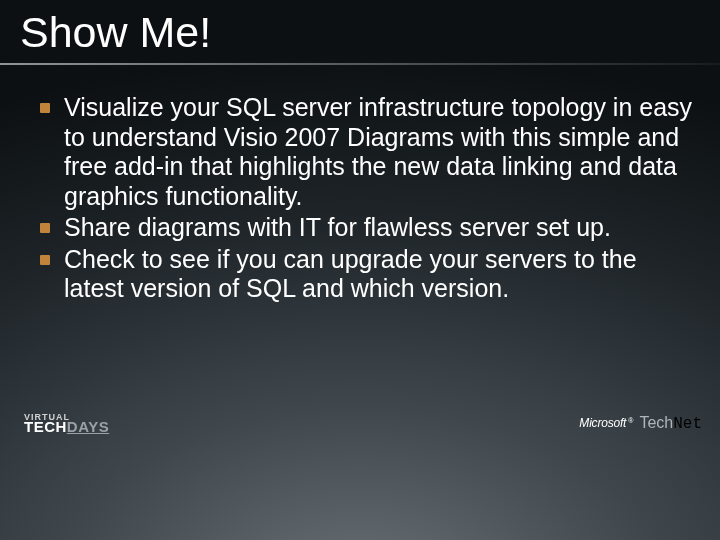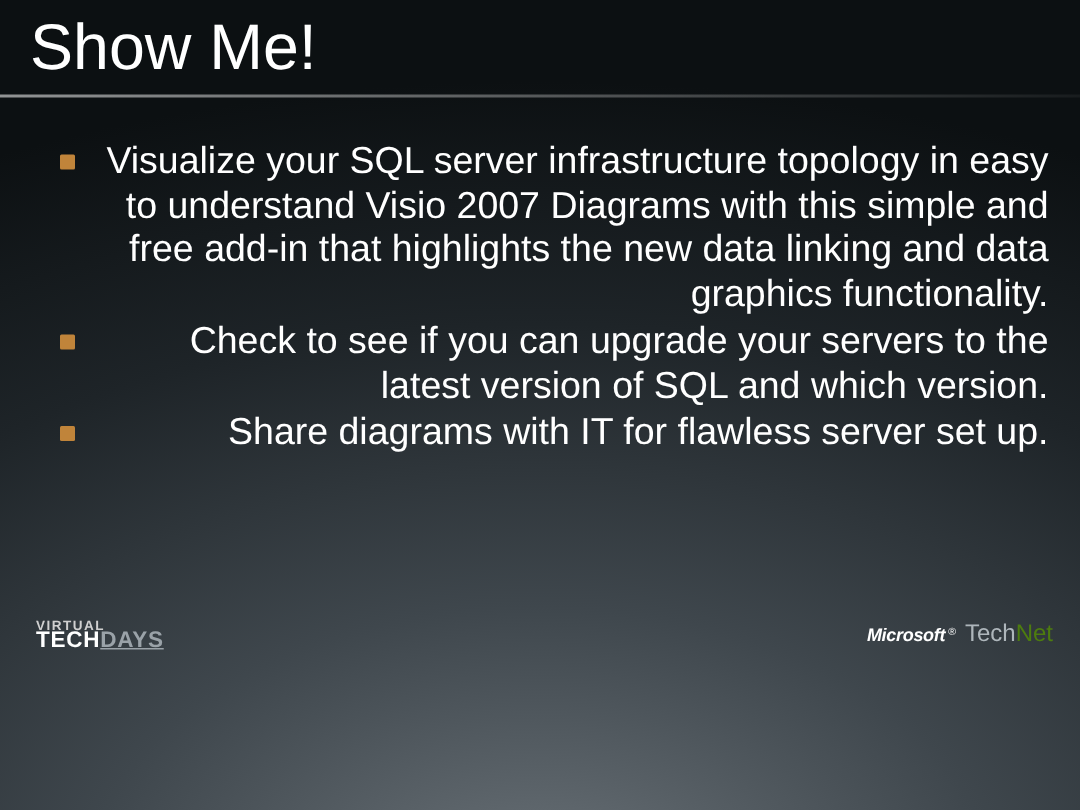--- a/index.html
+++ b/index.html
@@ -24,21 +24,20 @@
     color: #ffffff;
   }
   .title-rule {
     height: 2px;
     background: linear-gradient(to right, rgba(255,255,255,0.55), rgba(255,255,255,0.05));
     margin-top: 6px;
     width: 100%;
   }
   .content {
     padding: 28px 21px 0 40px;
-    text-align: right;
   }
   ul.bullets {
     list-style: none;
   }
   ul.bullets li {
     position: relative;
     padding-left: 24px;
     font-size: 25px;
     line-height: 1.18;
     margin-bottom: 2px;
@@ -86,51 +85,51 @@
     align-items: center;
     gap: 4px;
   }
   .mslogo {
     display: flex;
     align-items: baseline;
     gap: 2px;
   }
   .mslogo .msname {
     font-size: 12px;
-    font-weight: 700;
+    font-weight: 400;
     font-style: italic;
     color: #ffffff;
     letter-spacing: -0.2px;
   }
   .mslogo .reg {
     font-size: 7px;
     color: #ffffff;
     position: relative;
     top: -4px;
   }
   .technet {
     font-size: 16px;
     font-weight: 400;
     color: #aeb6bb;
     margin-left: 2px;
   }
-  .technet .net { color: #4d7c0f; }
+  .technet .net { color: #000000; font-family: Liberation Mono, monospace; }
 </style>
 </head>
 <body>
 
 <div class="slide">
   <h1 class="title">Show Me!</h1>
   <div class="title-rule"></div>
 
   <div class="content">
     <ul class="bullets">
       <li>Visualize your SQL server infrastructure topology in easy to understand Visio 2007 Diagrams with this simple and free add-in that highlights the new data linking and data graphics functionality.</li>
+      <li>Share diagrams with IT for flawless server set up.</li>
       <li>Check to see if you can upgrade your servers to the latest version of SQL and which version.</li>
-      <li>Share diagrams with IT for flawless server set up.</li>
     </ul>
   </div>
 
   <div class="footer">
     <div class="left-logo">
       <span class="virtual">VIRTUAL</span>
       <span class="techdays">
         <span class="tech">TECH</span><span class="days">DAYS</span>
       </span>
     </div>

